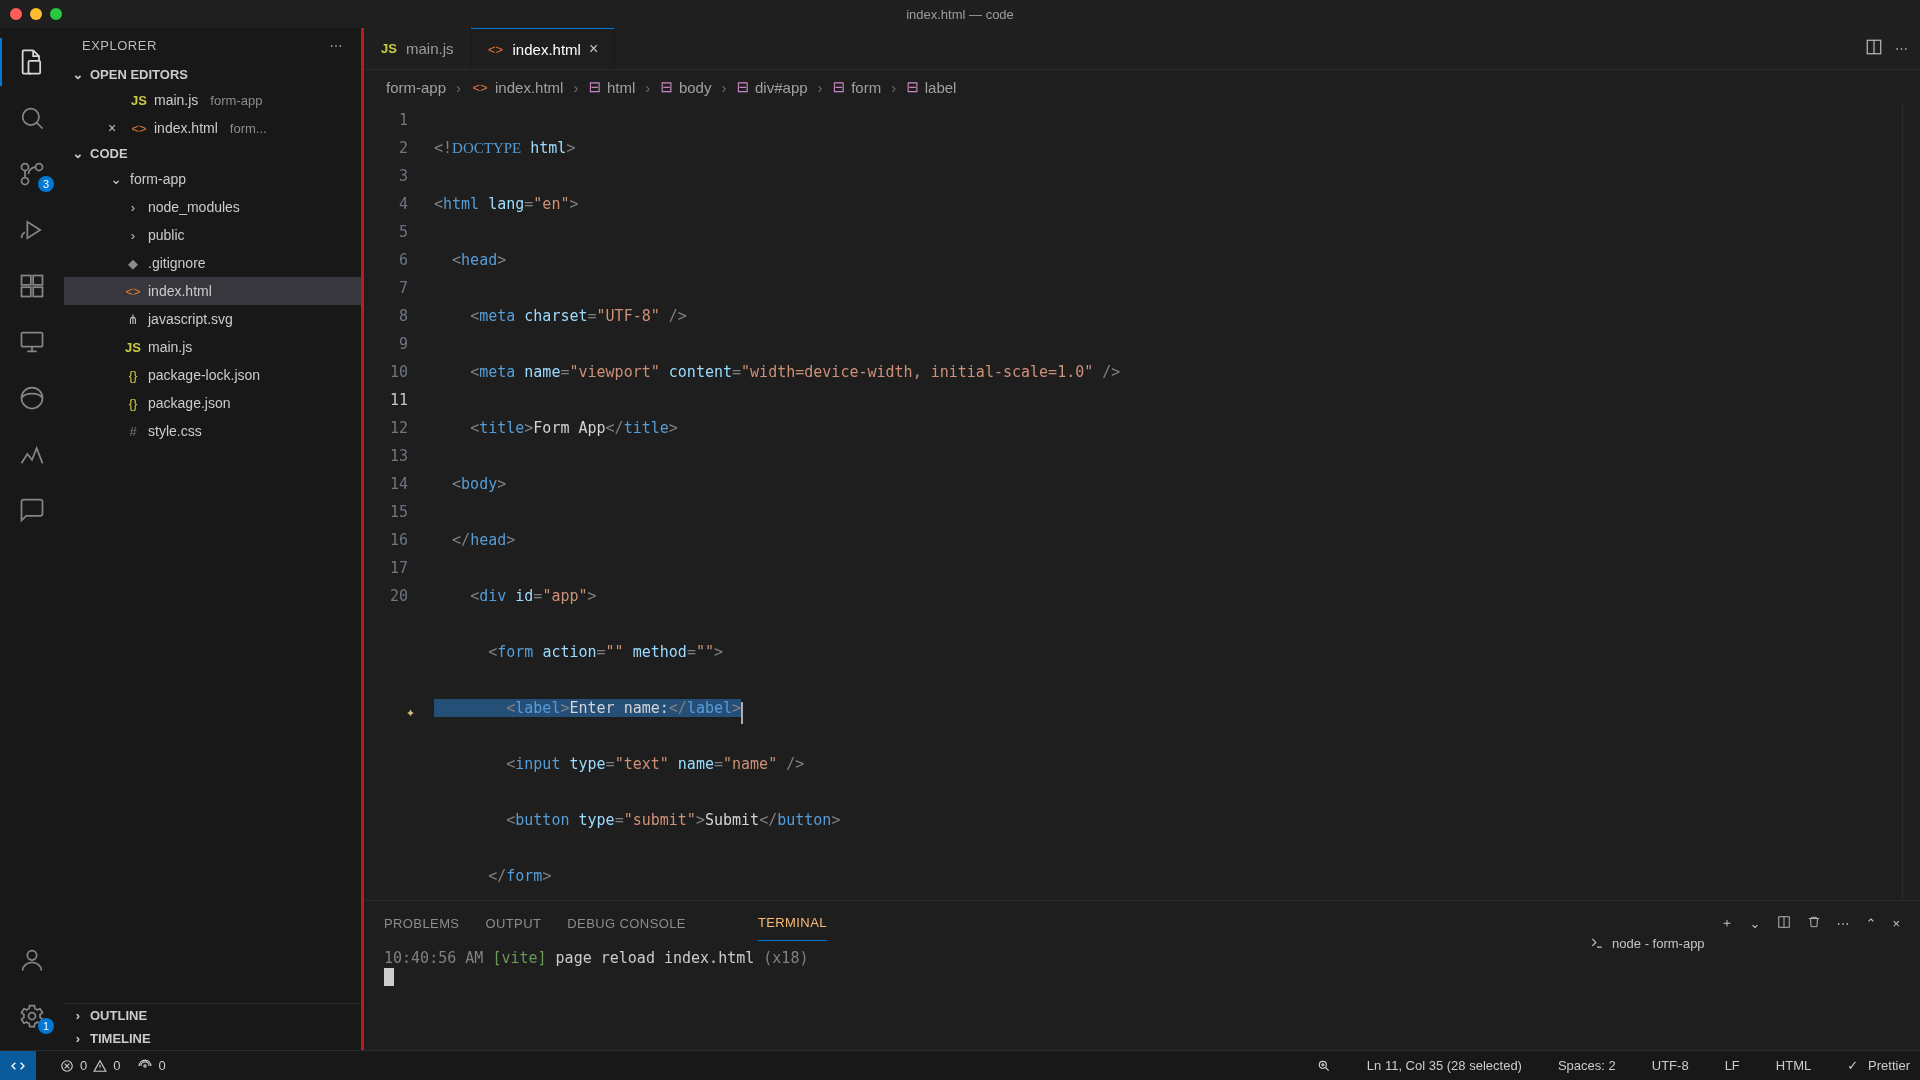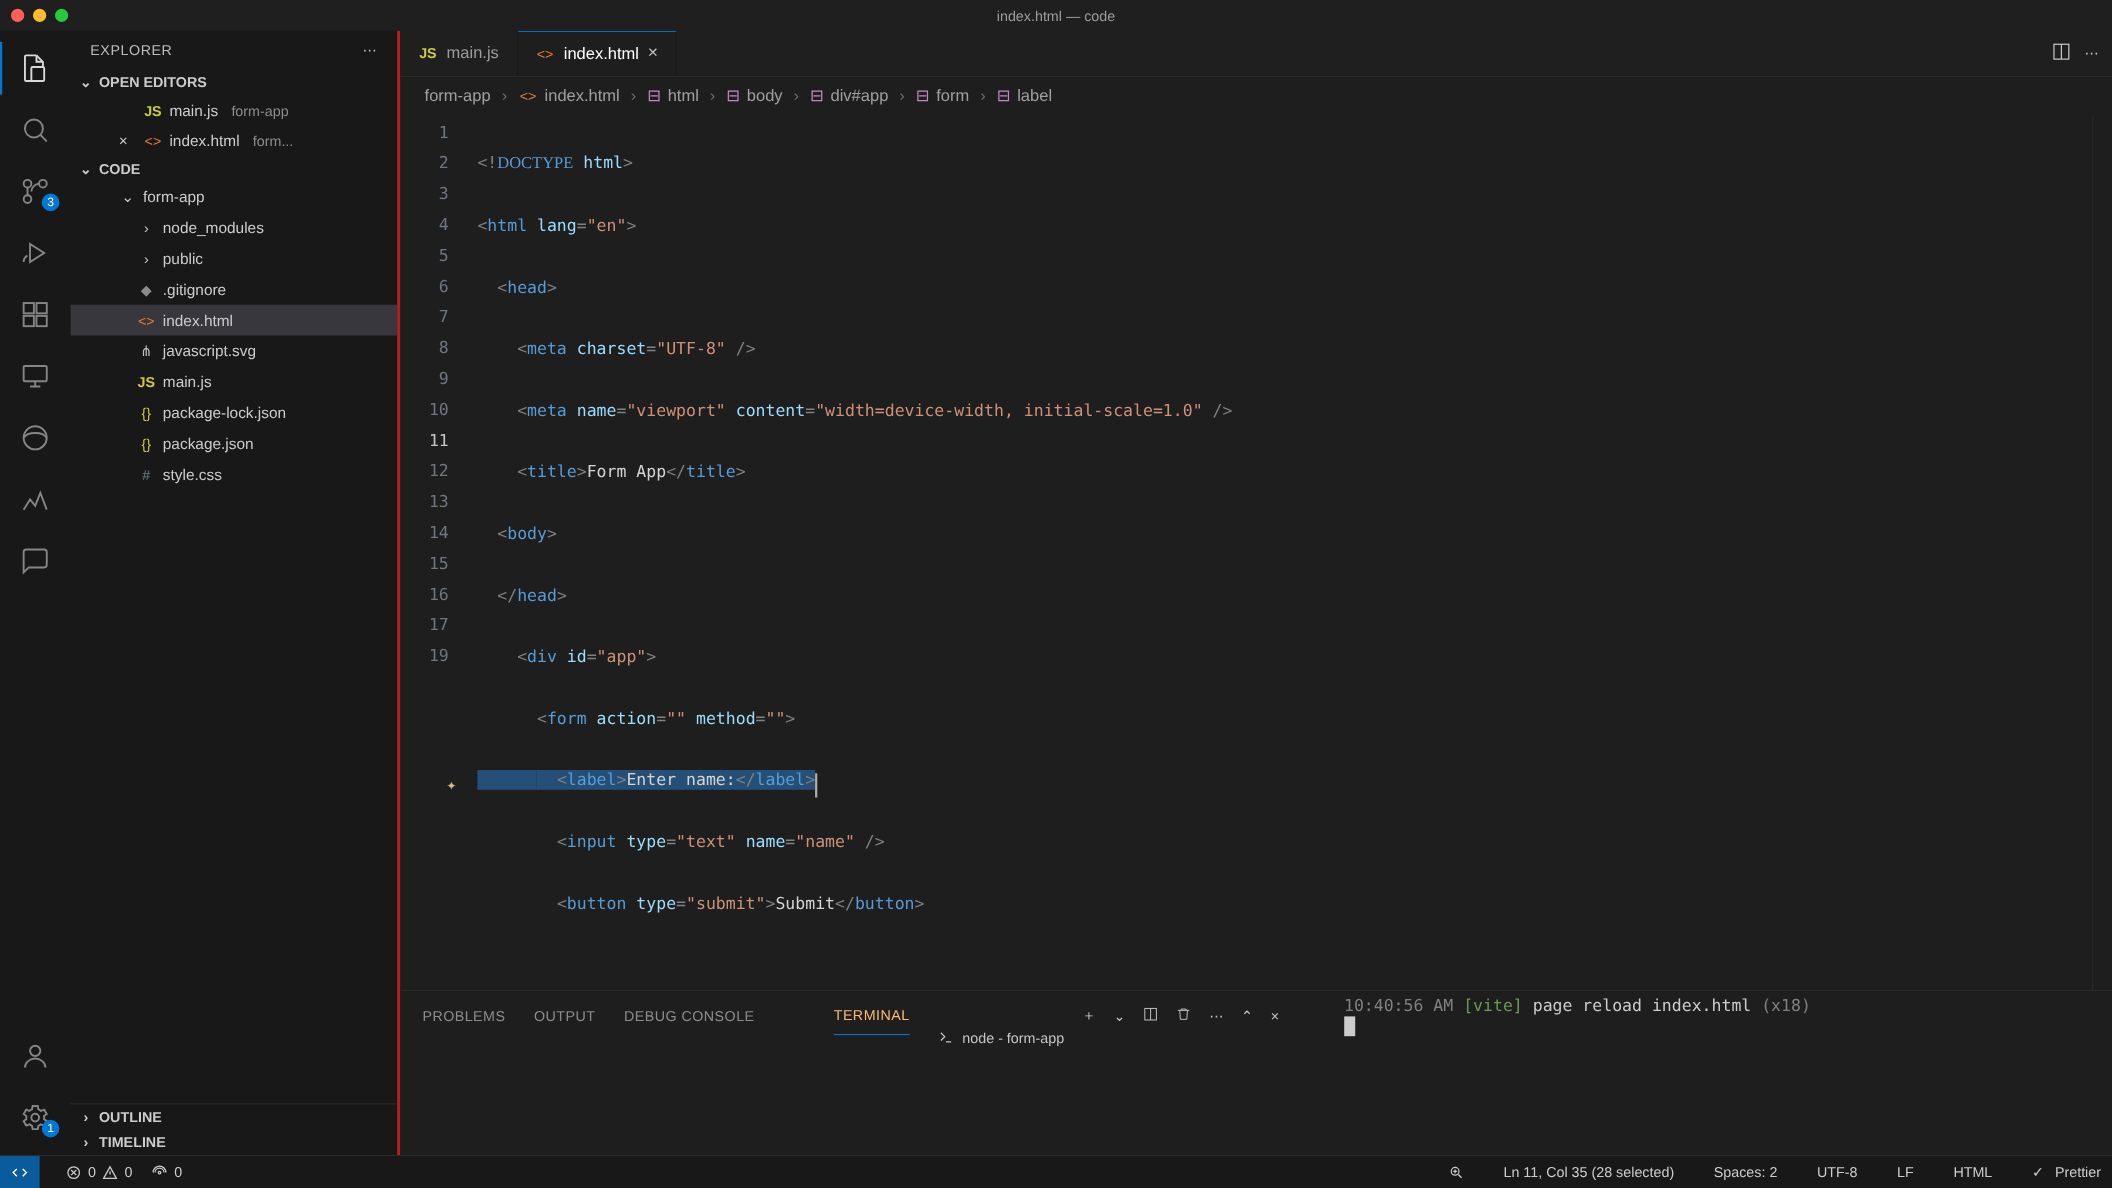--- a/index.html
+++ b/index.html
@@ -153,21 +153,21 @@
   position:absolute; width:1px; height:22px;
   border-left: 2px solid #aeafad; top:3px;
 }
 .spark {
   position:absolute; left:-28px; top:4px; color:#d7ba7d; font-size:15px;
 }
 .minimap { width: 18px; background:#1e1e1e; border-left:1px solid #2b2b2b; }
 
 .panel {
   height: 150px; border-top: 1px solid #2b2b2b;
-  background: #1e1e1e; display:flex; flex-direction:row;gap:19px;
+  background: #1e1e1e; display:flex; flex-direction:column;
 }
 .panel-tabs {
   display:flex; align-items:center; padding: 0 20px; height:44px; gap: 26px;
   color:#8c8c8c;
 }
 .panel-tab { font-size:13px; letter-spacing:0.4px; cursor:pointer; padding:10px 0; }
 .panel-tab.active { color:#fdba74; border-bottom: 1px solid #0078d4; margin-left: 46px; }
 .panel-actions { margin-left:auto; display:flex; align-items:center; gap:16px; color:#c5c5c5; }
 .panel-actions .proc { display:flex; gap:8px; align-items:center; font-size:13px;margin-top:40px; }
 .terminal-body {
@@ -431,36 +431,37 @@
             <div>8</div>
             <div>9</div>
             <div>10</div>
             <div style="color:#c6c6c6">11</div>
             <div>12</div>
             <div>13</div>
             <div>14</div>
             <div>15</div>
             <div>16</div>
             <div>17</div>
-            <div>19</div>
+            <div>20</div>
         </div>
         <div class="code">
 <div class="line"><span class="tok-punc">&lt;!</span><span class="tok-doctype">DOCTYPE</span> <span class="tok-attr">html</span><span class="tok-punc">&gt;</span></div>
 <div class="line"><span class="tok-punc">&lt;</span><span class="tok-tag">html</span> <span class="tok-attr">lang</span><span class="tok-punc">=</span><span class="tok-str">"en"</span><span class="tok-punc">&gt;</span></div>
 <div class="line">  <span class="tok-punc">&lt;</span><span class="tok-tag">head</span><span class="tok-punc">&gt;</span></div>
 <div class="line">    <span class="tok-punc">&lt;</span><span class="tok-tag">meta</span> <span class="tok-attr">charset</span><span class="tok-punc">=</span><span class="tok-str">"UTF-8"</span> <span class="tok-punc">/&gt;</span></div>
 <div class="line">    <span class="tok-punc">&lt;</span><span class="tok-tag">meta</span> <span class="tok-attr">name</span><span class="tok-punc">=</span><span class="tok-str">"viewport"</span> <span class="tok-attr">content</span><span class="tok-punc">=</span><span class="tok-str">"width=device-width, initial-scale=1.0"</span> <span class="tok-punc">/&gt;</span></div>
 <div class="line">    <span class="tok-punc">&lt;</span><span class="tok-tag">title</span><span class="tok-punc">&gt;</span><span class="tok-text">Form App</span><span class="tok-punc">&lt;/</span><span class="tok-tag">title</span><span class="tok-punc">&gt;</span></div>
 <div class="line">  <span class="tok-punc">&lt;</span><span class="tok-tag">body</span><span class="tok-punc">&gt;</span></div>
 <div class="line">  <span class="tok-punc">&lt;/</span><span class="tok-tag">head</span><span class="tok-punc">&gt;</span></div>
 <div class="line">    <span class="tok-punc">&lt;</span><span class="tok-tag">div</span> <span class="tok-attr">id</span><span class="tok-punc">=</span><span class="tok-str">"app"</span><span class="tok-punc">&gt;</span></div>
 <div class="line">      <span class="tok-punc">&lt;</span><span class="tok-tag">form</span> <span class="tok-attr">action</span><span class="tok-punc">=</span><span class="tok-str">""</span> <span class="tok-attr">method</span><span class="tok-punc">=</span><span class="tok-str">""</span><span class="tok-punc">&gt;</span></div>
 <div class="line" style="position:relative;"><span class="spark">✦</span><span class="sel-span">      </span><span class="sel-span">  <span class="tok-punc">&lt;</span><span class="tok-tag">label</span><span class="tok-punc">&gt;</span><span class="tok-text">Enter name:</span><span class="tok-punc">&lt;/</span><span class="tok-tag">label</span><span class="tok-punc">&gt;</span></span><span style="position:relative;"><span class="cursor-caret"></span></span></div>
 <div class="line">        <span class="tok-punc">&lt;</span><span class="tok-tag">input</span> <span class="tok-attr">type</span><span class="tok-punc">=</span><span class="tok-str">"text"</span> <span class="tok-attr">name</span><span class="tok-punc">=</span><span class="tok-str">"name"</span> <span class="tok-punc">/&gt;</span></div>
 <div class="line">        <span class="tok-punc">&lt;</span><span class="tok-tag">button</span> <span class="tok-attr">type</span><span class="tok-punc">=</span><span class="tok-str">"submit"</span><span class="tok-punc">&gt;</span><span class="tok-text">Submit</span><span class="tok-punc">&lt;/</span><span class="tok-tag">button</span><span class="tok-punc">&gt;</span></div>
+<div class="line">      <span class="tok-punc">&lt;/</span><span class="tok-tag">form</span><span class="tok-punc">&gt;</span></div>
 
 
 
 
         </div>
       </div>
       <div class="minimap"></div>
     </div>
 
     <div class="panel">

